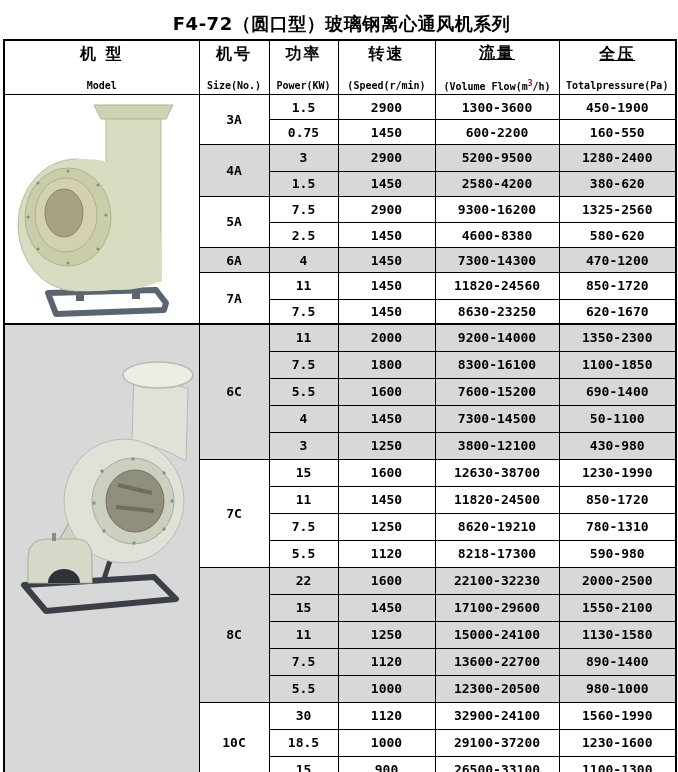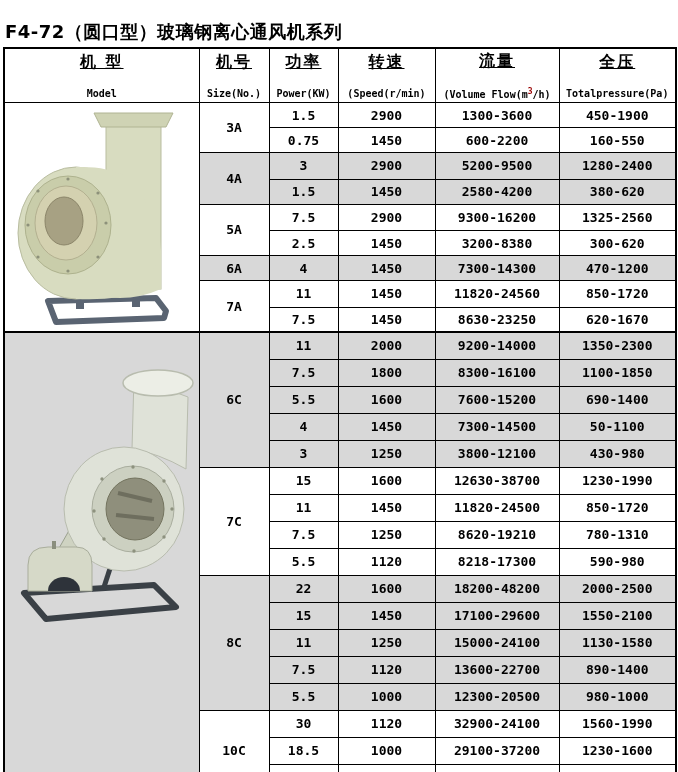--- a/index.html
+++ b/index.html
@@ -1,22 +1,22 @@
 <!DOCTYPE html>
 <html><head>
 <meta charset="utf-8">
 <style>
   html,body{margin:0;padding:0;background:#fff;}
   body{width:678px;height:772px;overflow:hidden;font-family:"DejaVu Sans",sans-serif;color:#000;}
-  .title{font:bold 18px "DejaVu Sans","Liberation Sans",sans-serif;margin:20px 0 3px 5px;letter-spacing:.5px;white-space:nowrap;}
+  .title{font:bold 18px "DejaVu Sans","Liberation Sans",sans-serif;margin:12px 0 3px 5px;letter-spacing:.5px;white-space:nowrap;text-align:center;}
   table{border-collapse:collapse;table-layout:fixed;margin-left:3px;width:672px;border:2px solid #000;}
   th,td{border:1px solid #000;padding:0;text-align:center;vertical-align:middle;overflow:hidden;}
   thead th{height:53px;background:#fff;}
-  .zh{font:bold 16px "DejaVu Sans",sans-serif;letter-spacing:2px;line-height:1.25;text-decoration:underline;}
-  .u{}
+  .zh{font:bold 16px "DejaVu Sans",sans-serif;letter-spacing:2px;line-height:1.25;}
+  .u{text-decoration:underline;}
   .en{font:bold 10px "DejaVu Sans Mono","Liberation Mono",monospace;letter-spacing:0;margin-top:16px;}
   .sup3{color:#990000;font-size:8px;font-weight:bold;}
   tr.rowA{height:25px;}
   tr.rowC{height:27px;}
   tr.shaded td{background:#d8d8d8;}
   td.modelcell{background:#fff;vertical-align:top;}
   td.sizecell,td.datacell{font:bold 13px "DejaVu Sans Mono","Liberation Mono",monospace;}
   tr.section-start td{border-top:2px solid #000;}
   .fanwrap{padding-top:2px;}
 </style>
@@ -117,22 +117,22 @@
       <tr class="rowA">
         <td rowspan="2" class="sizecell">5A</td>
         <td class="datacell">7.5</td>
         <td class="datacell">2900</td>
         <td class="datacell">9300-16200</td>
         <td class="datacell">1325-2560</td>
       </tr>
       <tr class="rowA">
         <td class="datacell">2.5</td>
         <td class="datacell">1450</td>
-        <td class="datacell">3200-8380</td>
-        <td class="datacell">300-620</td>
+        <td class="datacell">4600-8380</td>
+        <td class="datacell">580-620</td>
       </tr>
       <tr class="rowA shaded">
         <td rowspan="1" class="sizecell">6A</td>
         <td class="datacell">4</td>
         <td class="datacell">1450</td>
         <td class="datacell">7300-14300</td>
         <td class="datacell">470-1200</td>
       </tr>
       <tr class="rowA">
         <td rowspan="2" class="sizecell">7A</td>
@@ -227,21 +227,21 @@
       <tr class="rowC">
         <td class="datacell">5.5</td>
         <td class="datacell">1120</td>
         <td class="datacell">8218-17300</td>
         <td class="datacell">590-980</td>
       </tr>
       <tr class="rowC shaded">
         <td rowspan="5" class="sizecell">8C</td>
         <td class="datacell">22</td>
         <td class="datacell">1600</td>
-        <td class="datacell">18200-48200</td>
+        <td class="datacell">22100-32230</td>
         <td class="datacell">2000-2500</td>
       </tr>
       <tr class="rowC shaded">
         <td class="datacell">15</td>
         <td class="datacell">1450</td>
         <td class="datacell">17100-29600</td>
         <td class="datacell">1550-2100</td>
       </tr>
       <tr class="rowC shaded">
         <td class="datacell">11</td>

